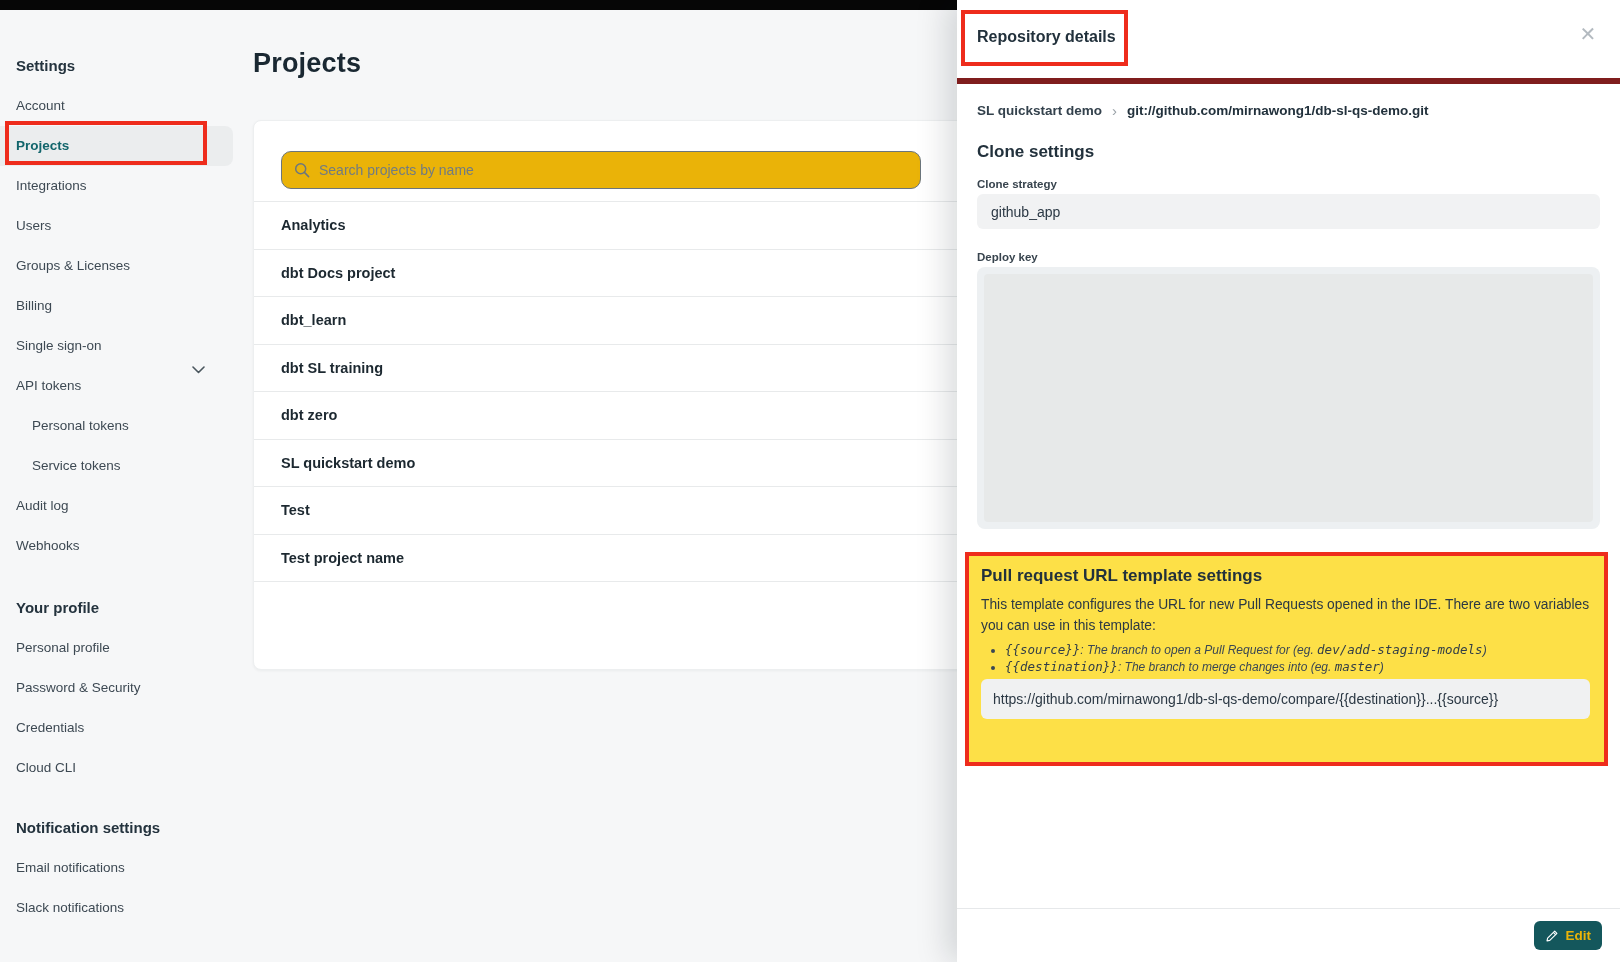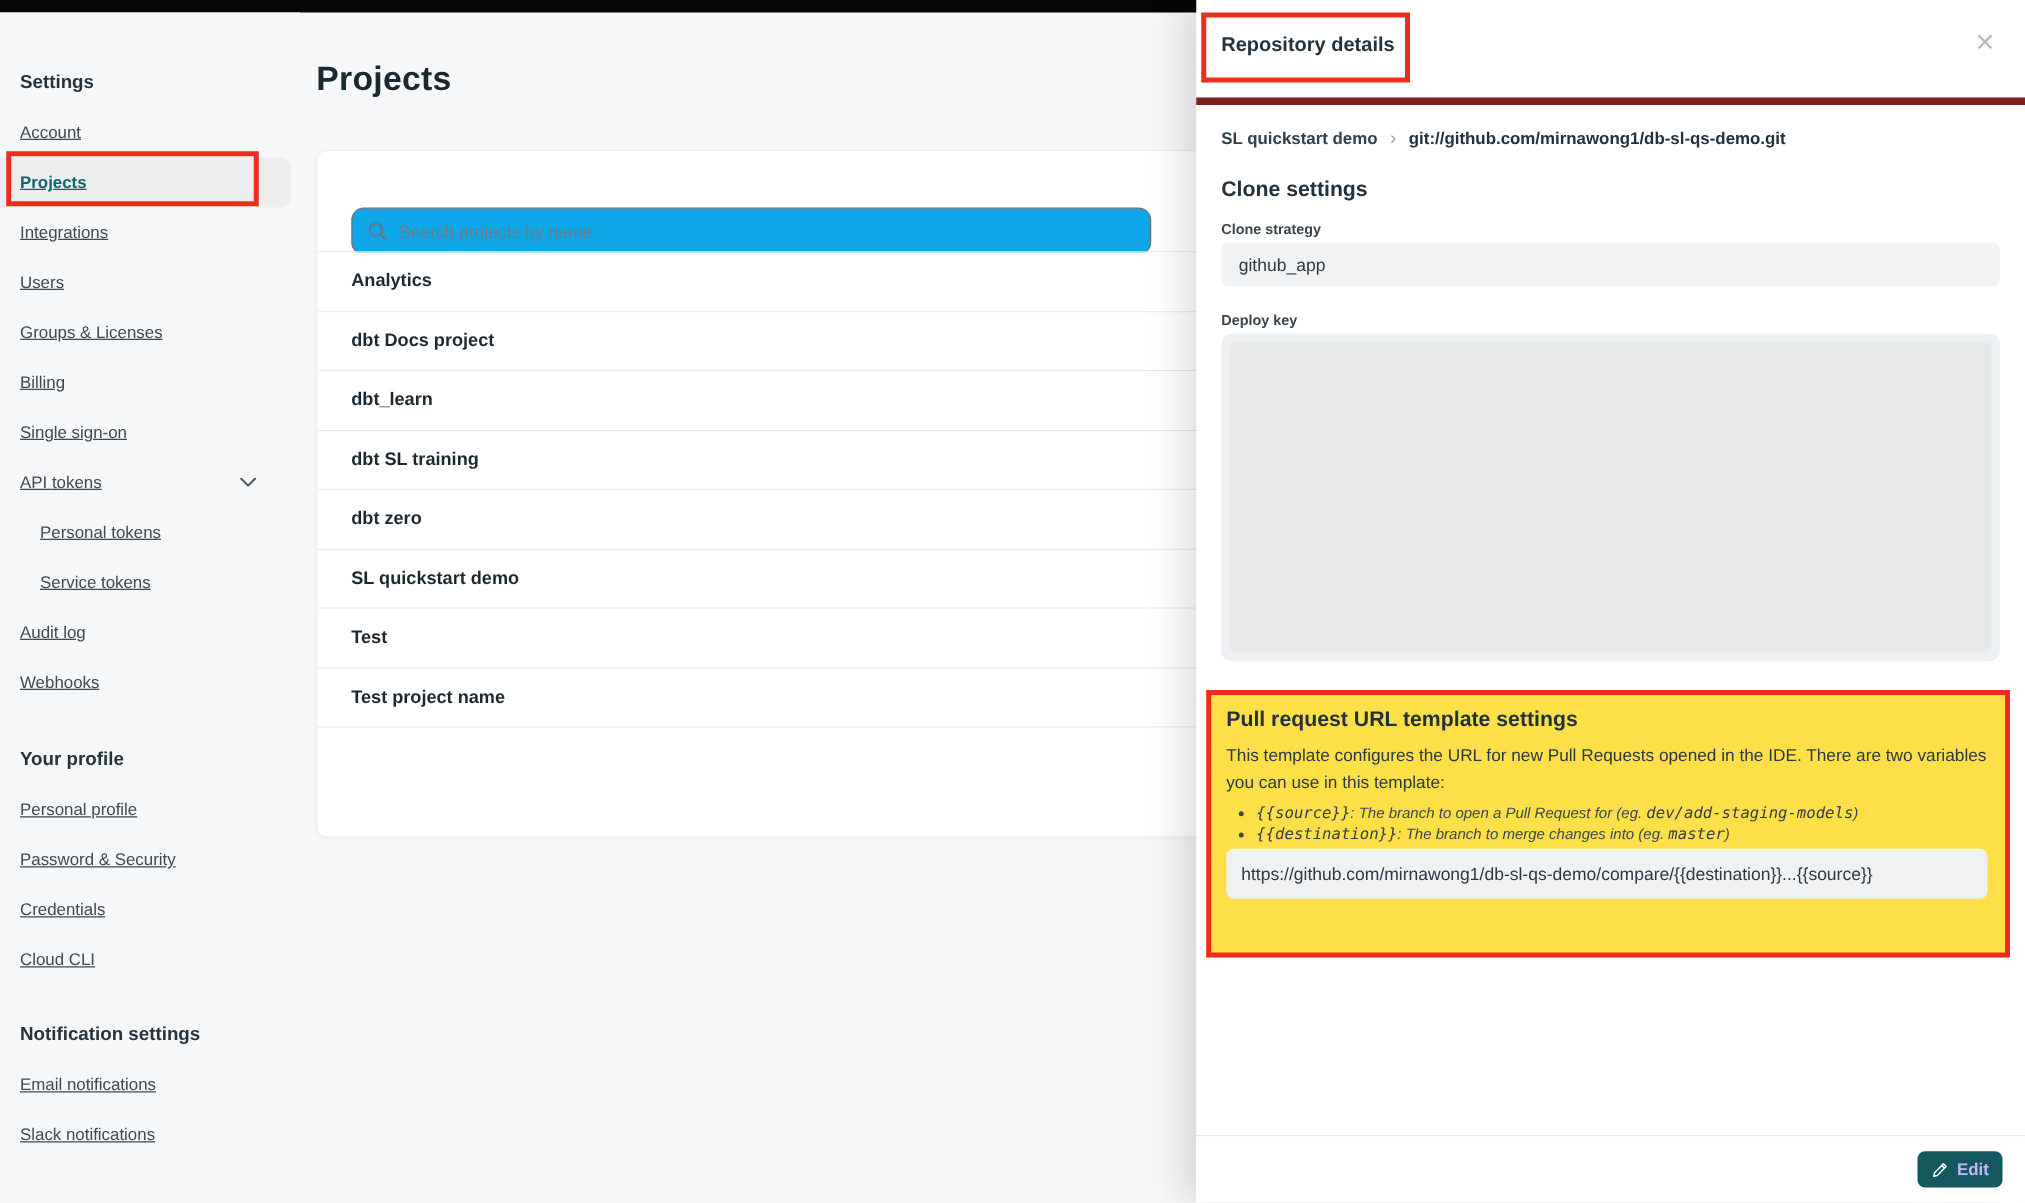--- a/index.html
+++ b/index.html
@@ -19,21 +19,21 @@
   
   .sidebar { position:absolute; left:0; top:10px; bottom:0; width:240px; background:#f6f7f8; z-index:2; }
   .side-header {
     height:40px; line-height:40px; padding-left:16px;
     font-size:15px; font-weight:700; color:#24333e;
   }
   .side-header.first { margin-top:36px; }
   .side-item {
     height:40px; line-height:40px; padding-left:16px;
     font-size:13.5px; color:#3d4953; cursor:pointer;
-    display:flex; align-items:center; width:233px;text-decoration:underline;
+    display:flex; align-items:flex-start; width:233px;
   }
   .side-item .lbl { flex:0 1 auto; }
   .side-item.child { padding-left:32px; }
   .side-item.active {
     background:#ebedee; border-radius:0 8px 8px 0;
     color:#11656b; font-weight:700;
   }
   .side-item .chev { margin-left:auto; margin-right:28px; display:flex; align-items:center; }
   .gap-sm { height:22px; } .gap-md { height:20px; }
 
@@ -44,22 +44,22 @@
     margin:38px 0 0 13px; letter-spacing:.2px;
   }
   .card {
     position:absolute; left:13px; top:110px; width:887px; height:550px;
     background:#ffffff; border:1px solid #edeff0; border-radius:8px;
     box-shadow:0 1px 3px rgba(20,30,40,.05);
     overflow:hidden;
   }
   .search-wrap {
     position:absolute; left:27px; top:30px; width:640px; height:38px;
-    border:1.5px solid #6b757c; border-radius:10px; background:#0ea5e9;
-    display:flex; align-items:center; padding:0 12px; gap:9px;margin-top:15px;
+    border:1.5px solid #6b757c; border-radius:10px; background:#eab308;
+    display:flex; align-items:center; padding:0 12px; gap:9px;
   }
   .search-wrap input {
     border:none; outline:none; flex:1; font-size:14px;
     font-family:"Liberation Sans", sans-serif; color:#2b3844; background:transparent;
   }
   .search-wrap input::placeholder { color:#707b83; }
   .rows { position:absolute; left:0; top:80px; right:0; border-top:1px solid #e8eaeb; }
   .project-row {
     height:47.5px; display:flex; align-items:center; padding-left:27px;
     border-bottom:1px solid #e8eaeb; font-size:14.5px; font-weight:700;
@@ -114,21 +114,21 @@
     display:flex; align-items:center; padding-left:12px; font-size:14px; color:#2b3844;
   }
 
   
   .panel-footer {
     position:absolute; left:0; right:0; bottom:0; height:54px; background:#fff;
     border-top:1px solid #e6e8ea; display:flex; align-items:center;
     justify-content:flex-end; padding-right:18px;
   }
   .edit-btn {
-    min-width:63px; height:29px; background:#14575c; color:#c4b5fd; border:none;
+    min-width:63px; height:29px; background:#14575c; color:#eab308; border:none;
     border-radius:6px; font-family:"Liberation Sans", sans-serif;
     font-size:13.5px; font-weight:700; display:flex; align-items:center;
     justify-content:center; gap:7px; cursor:pointer; padding:0 11px;
   }
 
   
   .anno { position:absolute; border:4px solid #ee2c1c; background:transparent; z-index:6; pointer-events:none; }
   .anno-sidebar { left:5px; top:121px; width:202px; height:44px; }
   .anno-panel-title { left:961px; top:10px; width:167px; height:56px; }
 

